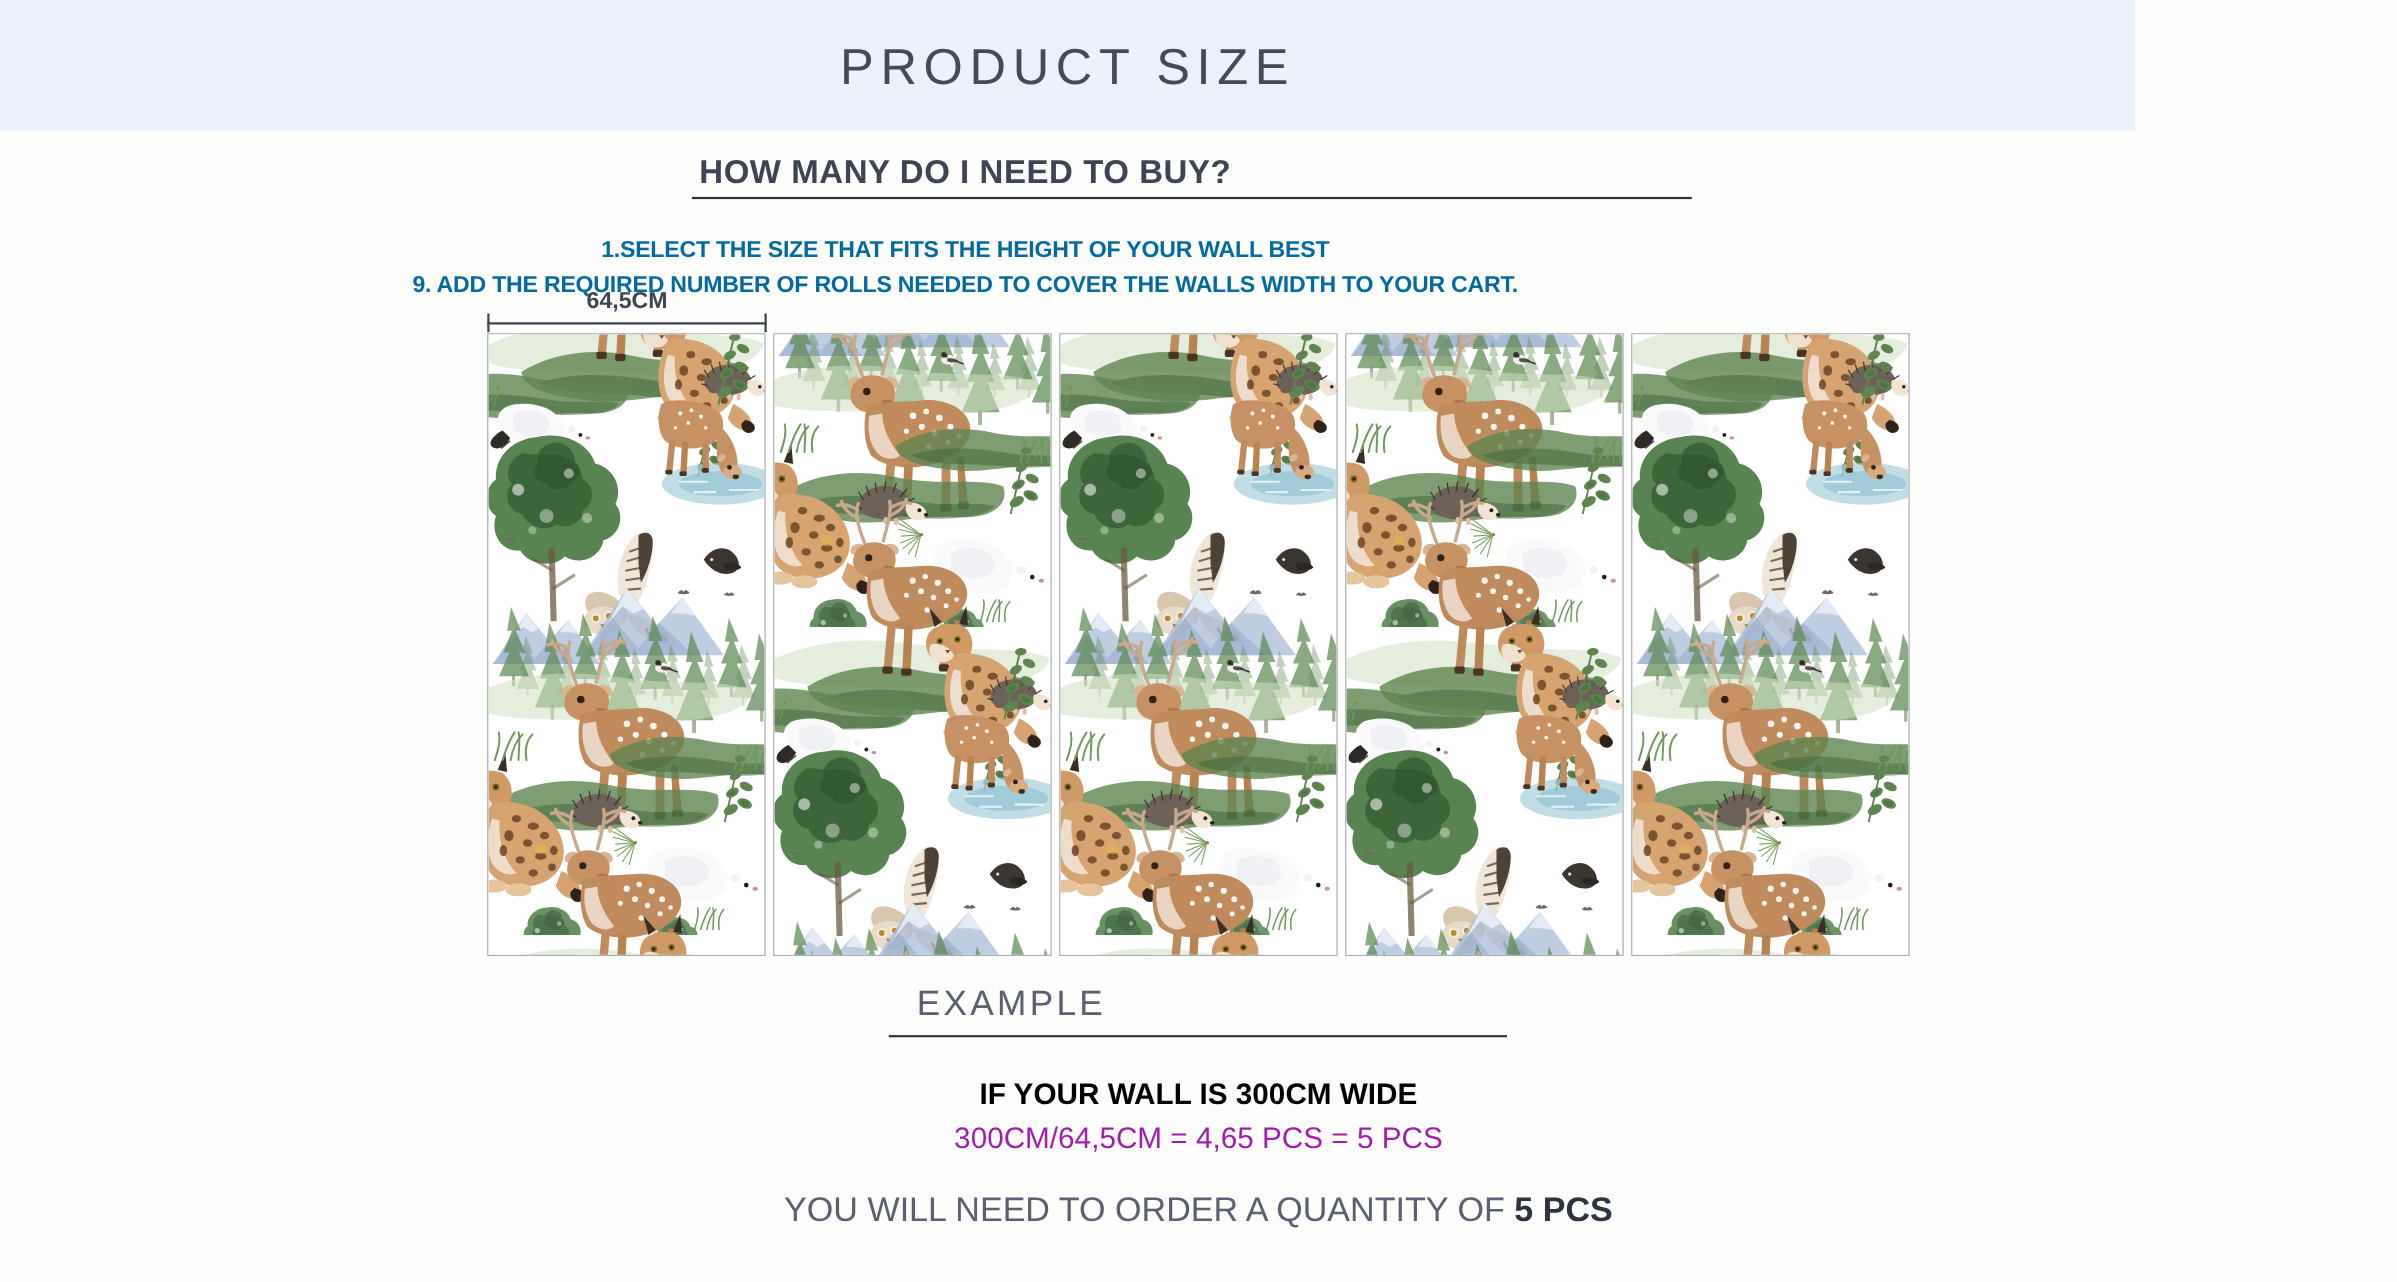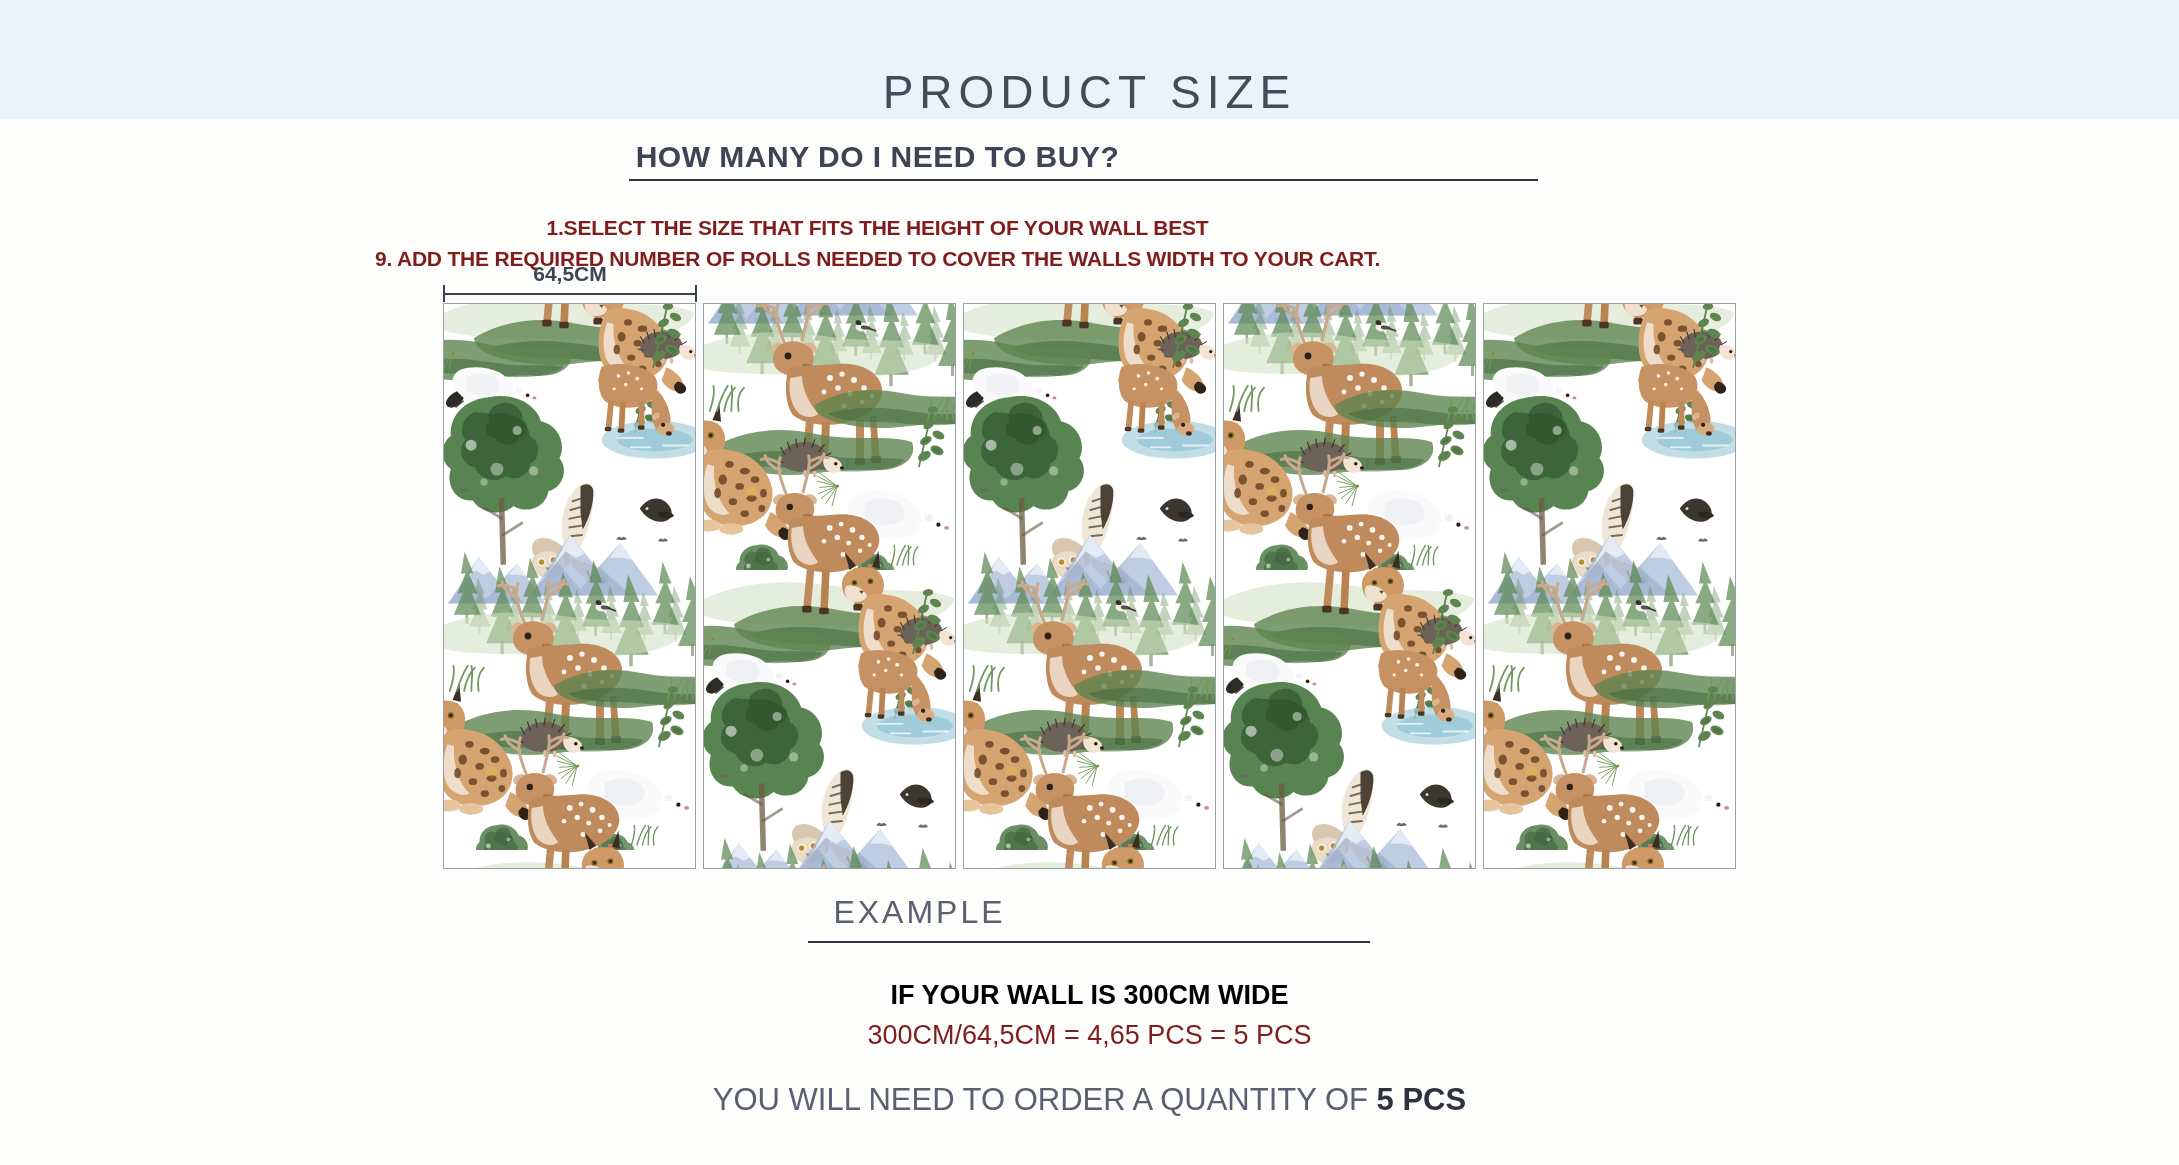--- a/index.html
+++ b/index.html
@@ -7,23 +7,23 @@
     width: 2179px; height: 1165px;
     background: #fdfdfb;
     font-family: "Liberation Sans", sans-serif;
     overflow: hidden;
   }
   .page { position: relative; width: 2179px; height: 1165px; background: #fdfdfb; }
 
   
   .header-band {
     position: absolute; left: 0; top: 0;
-    width: 2179px; height: 119px;
+    width: 1941px; height: 119px;
     background: #ebf2fb;
-    display: flex; align-items: flex-end; justify-content: center;
+    display: flex; align-items: center; justify-content: center;
   }
   .header-title {
     font-size: 46px;
     font-weight: 300;
     letter-spacing: 6px;
     color: #434b5b;
     font-family: "Liberation Sans", sans-serif;
   }
 
   
@@ -38,21 +38,21 @@
   }
   .rule-main {
     position: absolute; left: 629px; top: 179px;
     width: 909px; height: 0;
     border-top: 2px solid #2d333f;
   }
   .step-lines { margin-top: 38px; text-align: center; }
   .step {
     font-size: 21px;
     font-weight: 600;
-    color: #7f1d1d;
+    color: #0369a1;
     letter-spacing: -0.2px;
     line-height: 31px;
   }
 
   
   .dim-wrap {
     position: absolute; left: 443px; top: 262px; width: 254px; height: 40px;
   }
   .dim-label {
     position: absolute; left: 0; top: 0; width: 254px;
@@ -104,21 +104,21 @@
     width: 562px; height: 0;
     border-top: 2px solid #2d333f;
   }
   .example-body {
     position: absolute; left: 0; top: 975px; width: 2179px; text-align: center;
   }
   .ex-line1 {
     font-size: 27px; font-weight: 600; color: #000000; line-height: 40px;
   }
   .ex-line2 {
-    font-size: 27px; font-weight: 500; color: #7f1d1d; line-height: 40px;
+    font-size: 27px; font-weight: 500; color: #a21caf; line-height: 40px;
   }
   .ex-final {
     margin-top: 27px;
     font-size: 31px; font-weight: 300; color: #5a6070;
   }
   .ex-final b { font-weight: 700; color: #2d333f; }
 </style>
 </head>
 <body>
 

